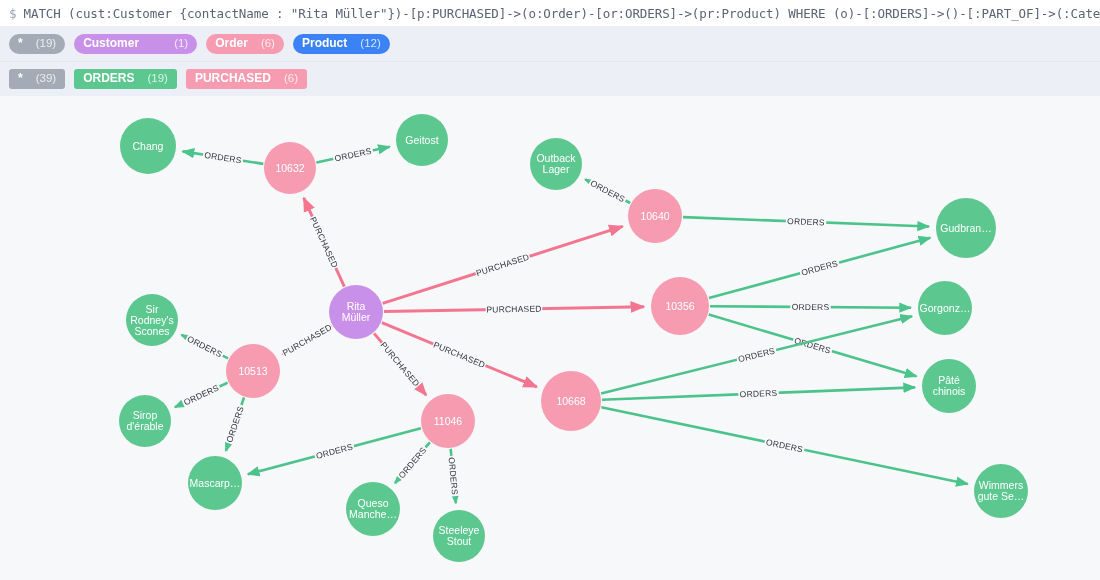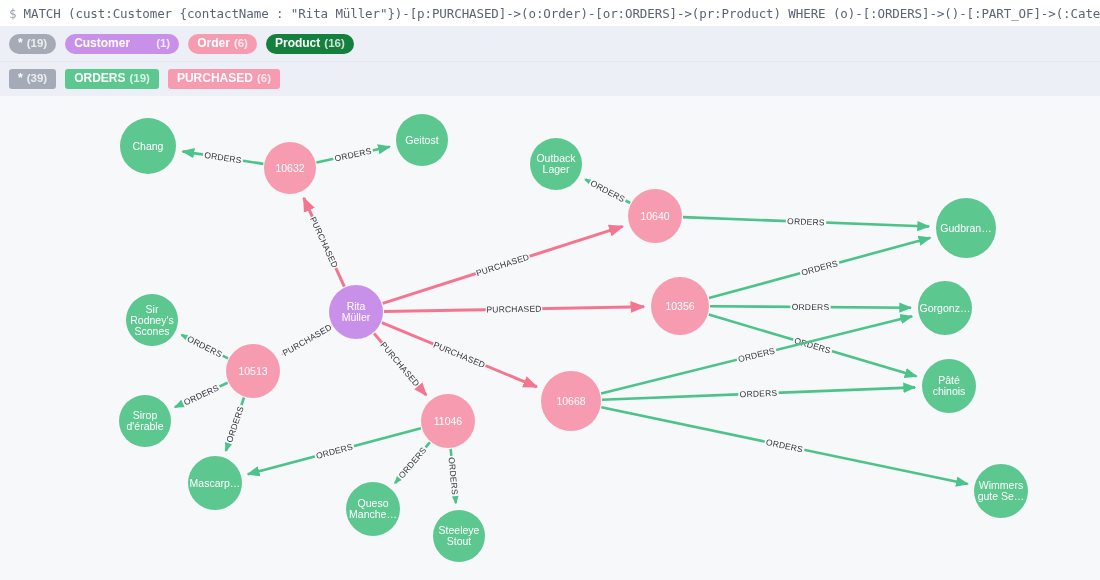--- a/index.html
+++ b/index.html
@@ -70,24 +70,24 @@
     padding: 2px 9px 3px 9px;
     font-size: 12px;
     font-weight: bold;
     color: #ffffff;
     line-height: 15px;
     white-space: nowrap;
     cursor: pointer;
     user-select: none;
   }
   .badge .cnt {
-    font-weight: bold;
+    font-weight: normal;
     opacity: 0.78;
     font-size: 11.5px;
-    margin-left: 4px;
+    margin-left: 13px;
   }
   .badge.sq { border-radius: 3px; }
 
   
   #graph-canvas {
     position: absolute;
     left: 0; top: 96px;
     width: 1100px;
     height: 484px;
     background: #f7f8fa;
@@ -130,23 +130,23 @@
           <span class="cnt">(19)</span>
         </span>
         <span class="badge" style="background: rgb(201, 144, 234); gap: 22px;">
           <span>Customer</span>
           <span class="cnt">(1)</span>
         </span>
         <span class="badge" style="background: rgb(247, 155, 176);">
           <span>Order</span>
           <span class="cnt">(6)</span>
         </span>
-        <span class="badge" style="background: #15803d;">
+        <span class="badge" style="background: #3b82f6;">
           <span>Product</span>
-          <span class="cnt">(16)</span>
+          <span class="cnt">(12)</span>
         </span>
       </div>
     <div class="legend-row row-sep" id="legend-rels">
         <span class="badge sq" style="background: rgb(165, 171, 182);">
           <span>*</span>
           <span class="cnt">(39)</span>
         </span>
         <span class="badge sq" style="background: rgb(92, 199, 143);">
           <span>ORDERS</span>
           <span class="cnt">(19)</span>

